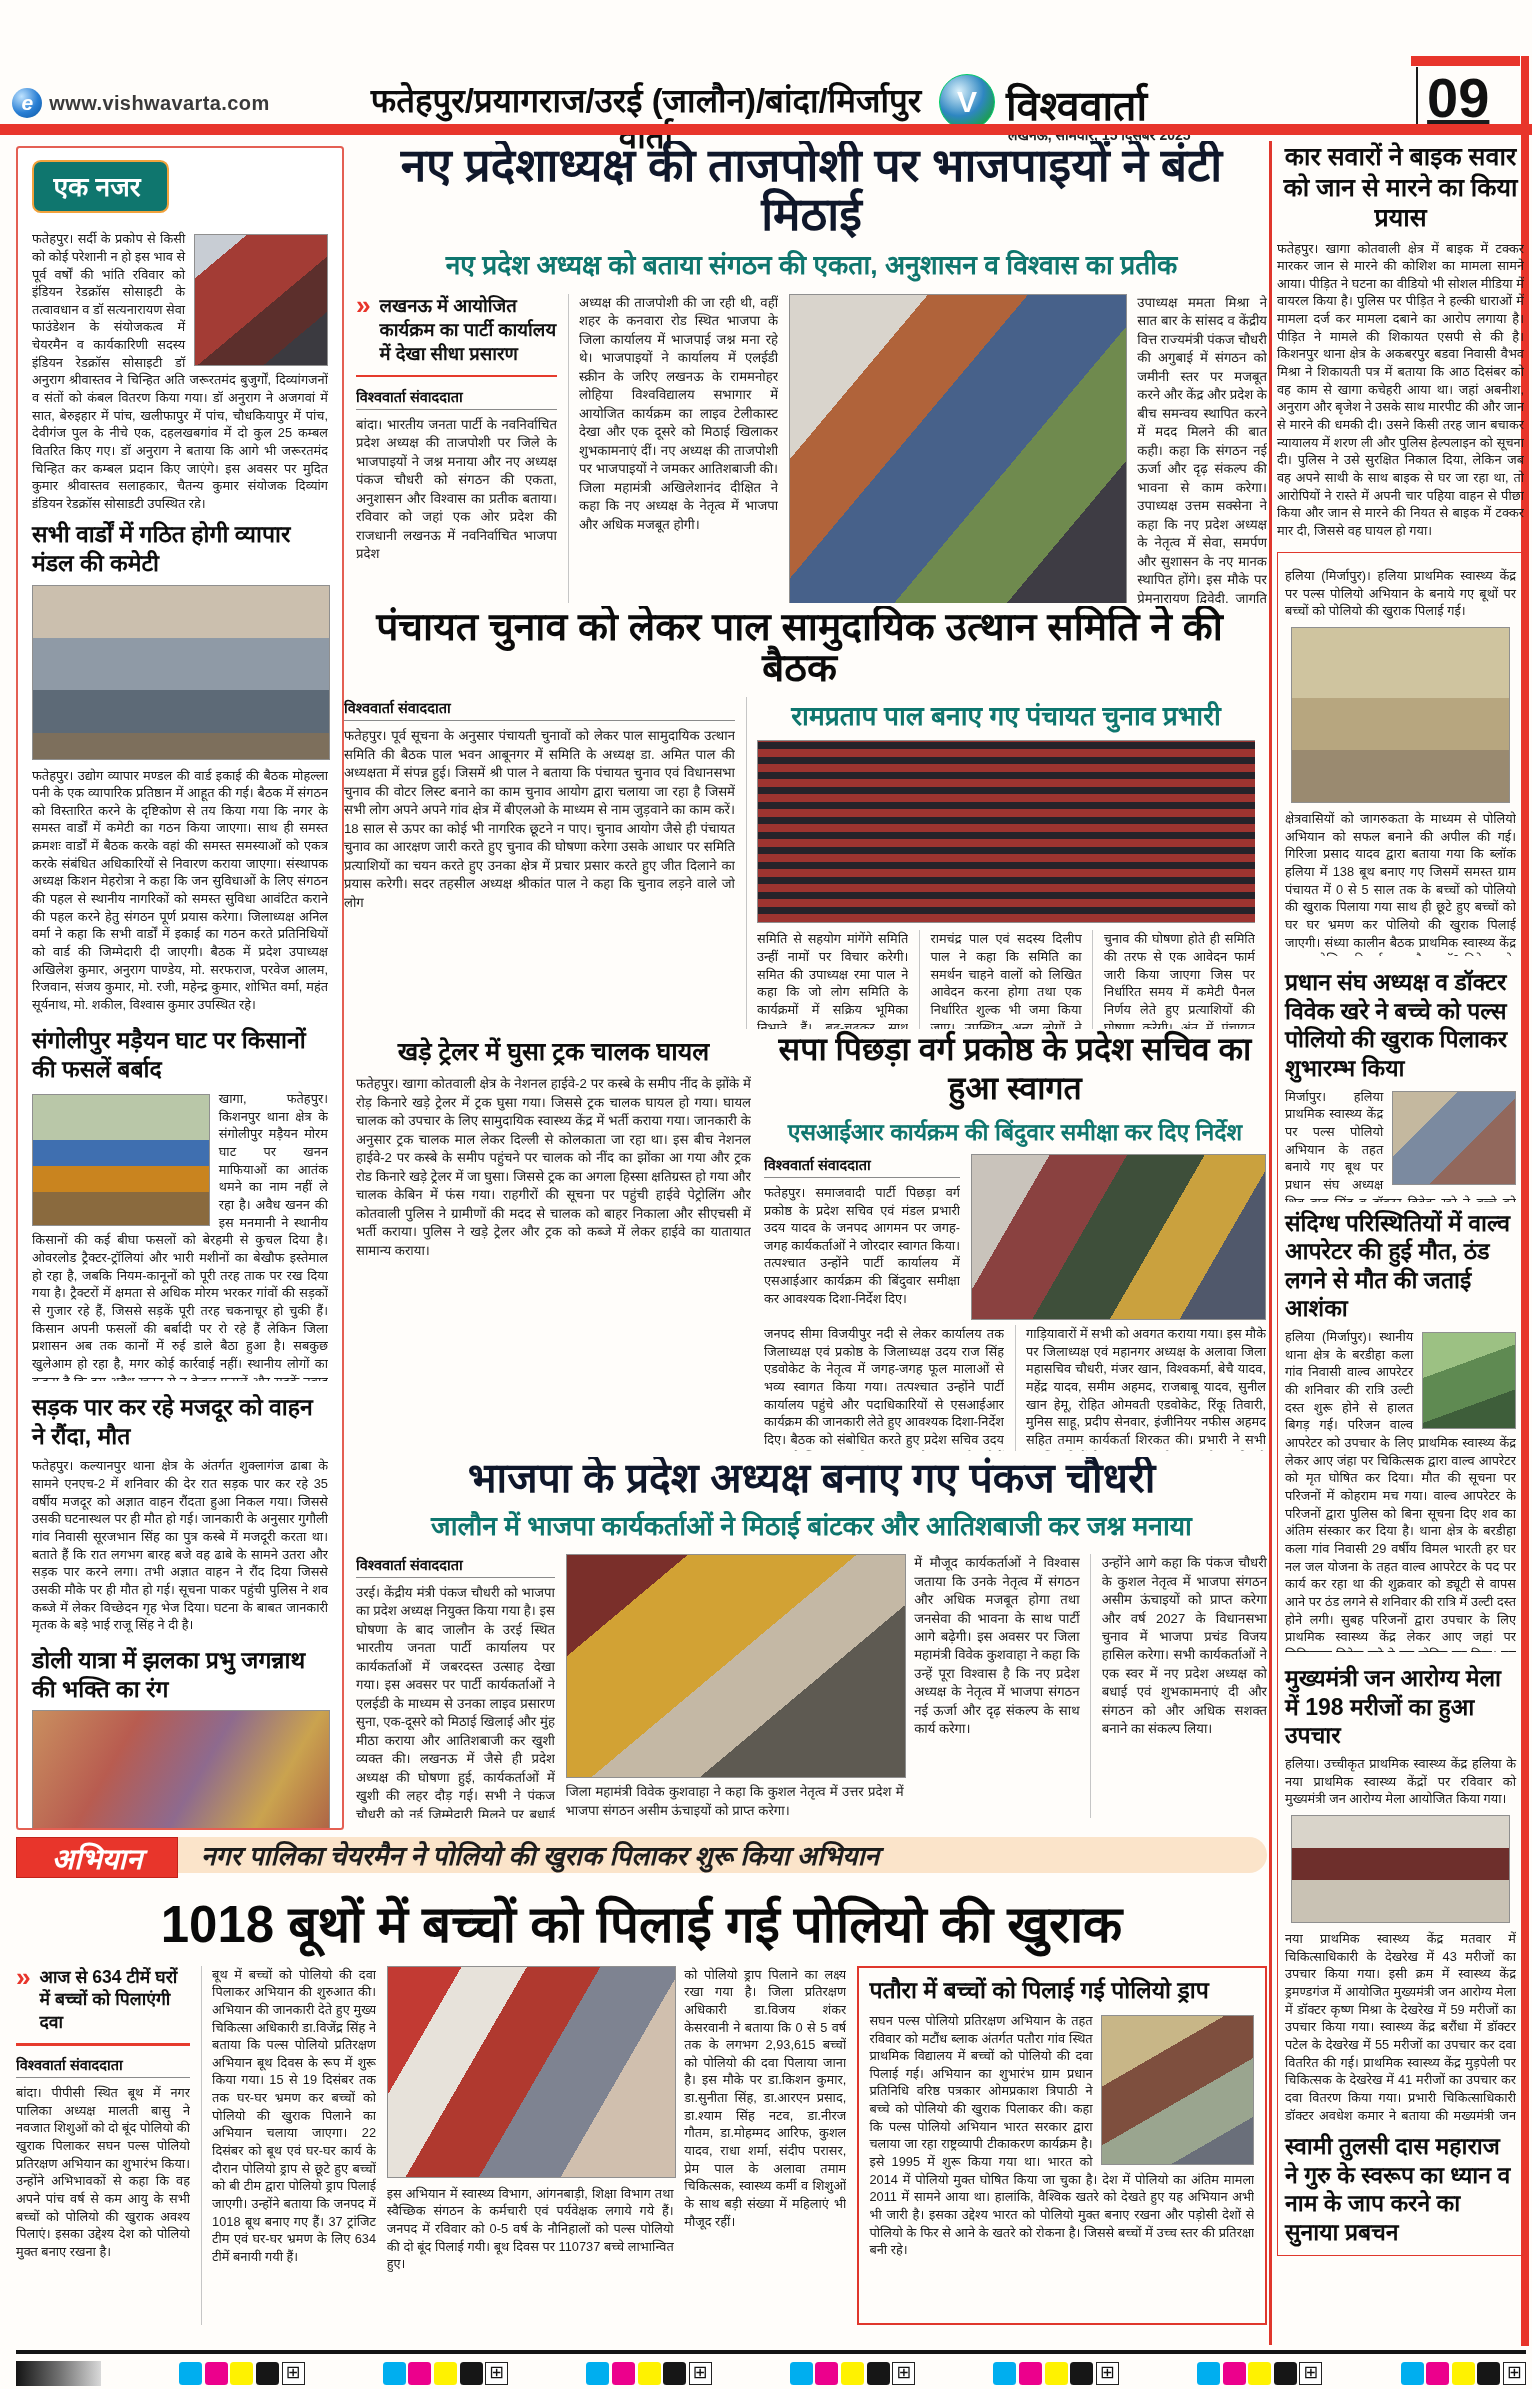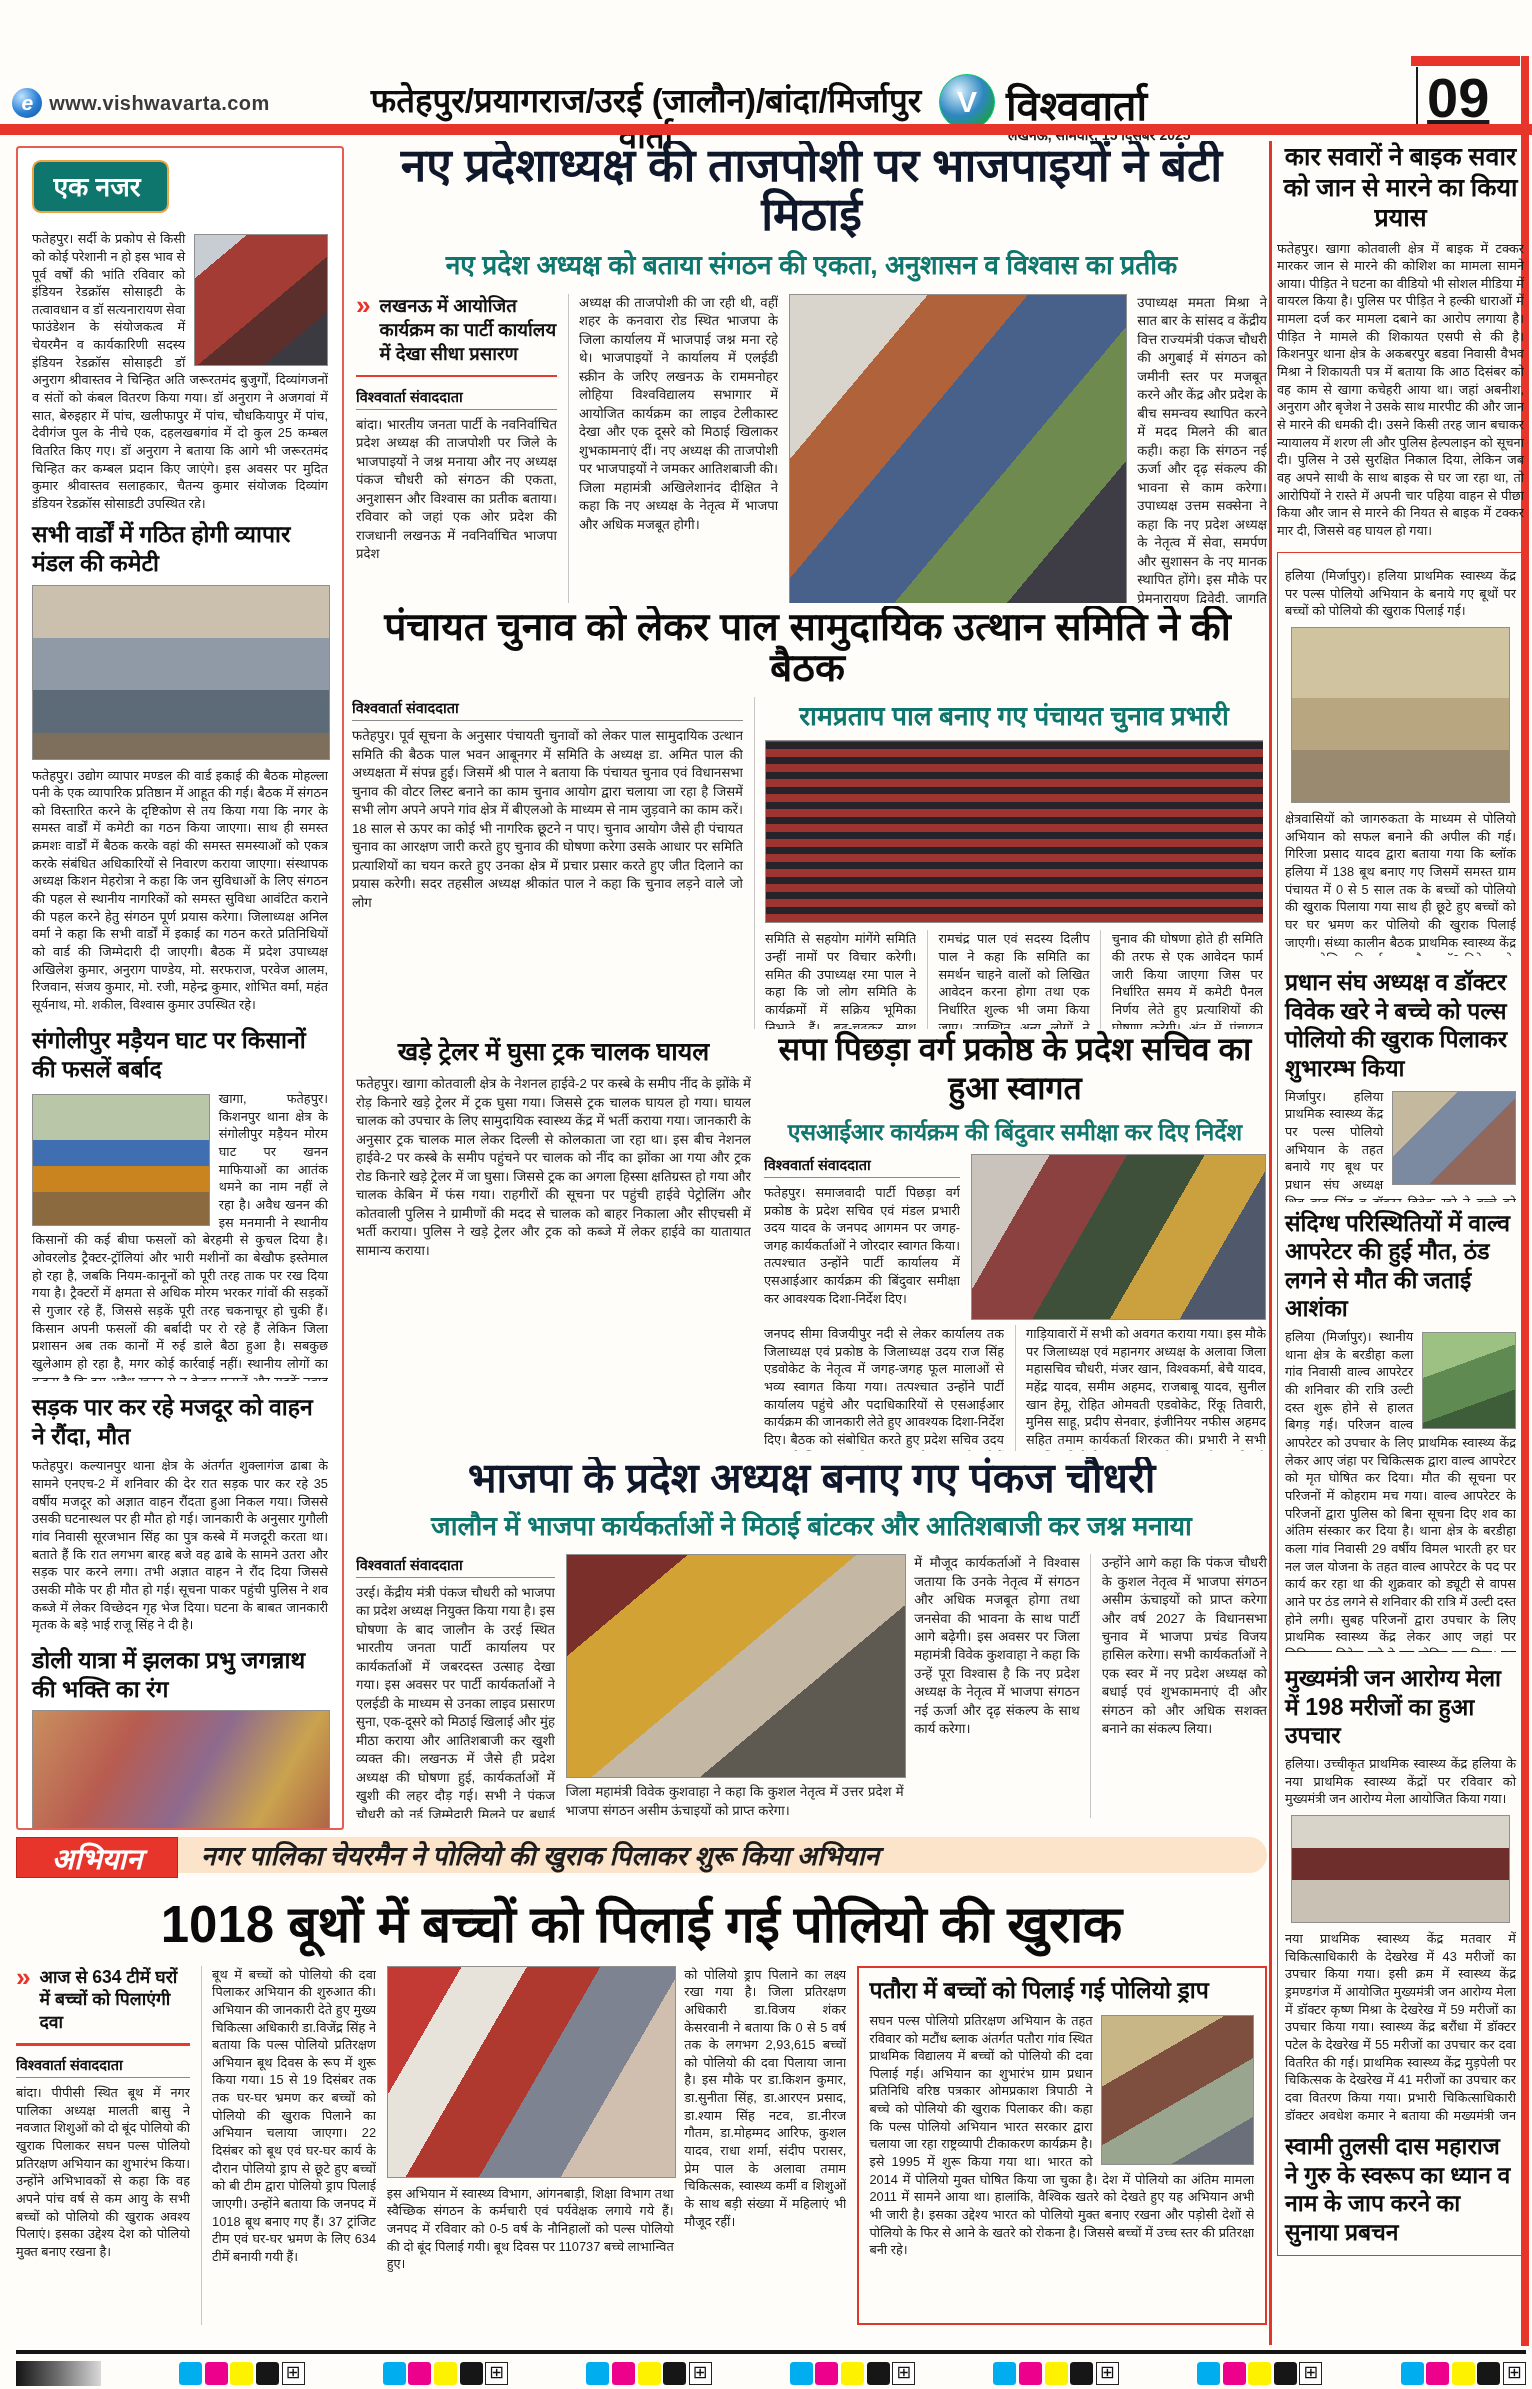--- a/index.html
+++ b/index.html
@@ -147,21 +147,21 @@
         <div class="byline">विश्ववार्ता संवाददाता</div>
         <div class="body-t">बांदा। भारतीय जनता पार्टी के नवनिर्वाचित प्रदेश अध्यक्ष की ताजपोशी पर जिले के भाजपाइयों ने जश्न मनाया और नए अध्यक्ष पंकज चौधरी को संगठन की एकता, अनुशासन और विश्वास का प्रतीक बताया। रविवार को जहां एक ओर प्रदेश की राजधानी लखनऊ में नवनिर्वाचित भाजपा प्रदेश</div>
       </div>
       <div class="vdiv"></div>
       <div style="width:199px;" class="body-t clip">अध्यक्ष की ताजपोशी की जा रही थी, वहीं शहर के कनवारा रोड स्थित भाजपा के जिला कार्यालय में भाजपाई जश्न मना रहे थे। भाजपाइयों ने कार्यालय में एलईडी स्क्रीन के जरिए लखनऊ के राममनोहर लोहिया विश्वविद्यालय सभागार में आयोजित कार्यक्रम का लाइव टेलीकास्ट देखा और एक दूसरे को मिठाई खिलाकर शुभकामनाएं दीं। नए अध्यक्ष की ताजपोशी पर भाजपाइयों ने जमकर आतिशबाजी की। जिला महामंत्री अखिलेशानंद दीक्षित ने कहा कि नए अध्यक्ष के नेतृत्व में भाजपा और अधिक मजबूत होगी।</div>
       <div class="ph ph-mithai" style="width:336px;height:345px;"></div>
       <div style="flex:1;" class="body-t clip">उपाध्यक्ष ममता मिश्रा ने सात बार के सांसद व केंद्रीय वित्त राज्यमंत्री पंकज चौधरी की अगुबाई में संगठन को जमीनी स्तर पर मजबूत करने और केंद्र और प्रदेश के बीच समन्वय स्थापित करने में मदद मिलने की बात कही। कहा कि संगठन नई ऊर्जा और दृढ़ संकल्प की भावना से काम करेगा। उपाध्यक्ष उत्तम सक्सेना ने कहा कि नए प्रदेश अध्यक्ष के नेतृत्व में सेवा, समर्पण और सुशासन के नए मानक स्थापित होंगे। इस मौके पर प्रेमनारायण द्विवेदी, जागृति वर्मा, पंकज राय, राजेश गुप्ता चक्रवार, संतू, अनीता शुक्ला, माखन राजपूत, रोहित श्रीवास्तव, दीपक द्विवेदी, प्रेम मिश्रा आदि शामिल रहे।</div>
     </div>
   </div>
 
-  <div class="abs clip" style="left:352px;top:606px;width:911px;height:423px;">
+  <div class="abs clip" style="left:344px;top:606px;width:911px;height:423px;">
     <div class="h-l">पंचायत चुनाव को लेकर पाल सामुदायिक उत्थान समिति ने की बैठक</div>
     <div class="row" style="margin-top:8.8px;height:359px;">
       <div style="width:391px;" class="clip">
         <div class="byline">विश्ववार्ता संवाददाता</div>
         <div class="body-t">फतेहपुर। पूर्व सूचना के अनुसार पंचायती चुनावों को लेकर पाल सामुदायिक उत्थान समिति की बैठक पाल भवन आबूनगर में समिति के अध्यक्ष डा. अमित पाल की अध्यक्षता में संपन्न हुई। जिसमें श्री पाल ने बताया कि पंचायत चुनाव एवं विधानसभा चुनाव की वोटर लिस्ट बनाने का काम चुनाव आयोग द्वारा चलाया जा रहा है जिसमें सभी लोग अपने अपने गांव क्षेत्र में बीएलओ के माध्यम से नाम जुड़वाने का काम करें। 18 साल से ऊपर का कोई भी नागरिक छूटने न पाए। चुनाव आयोग जैसे ही पंचायत चुनाव का आरक्षण जारी करते हुए चुनाव की घोषणा करेगा उसके आधार पर समिति प्रत्याशियों का चयन करते हुए उनका क्षेत्र में प्रचार प्रसार करते हुए जीत दिलाने का प्रयास करेगी। सदर तहसील अध्यक्ष श्रीकांत पाल ने कहा कि चुनाव लड़ने वाले जो लोग</div>
       </div>
       <div class="vdiv"></div>
       <div style="flex:1;display:flex;flex-direction:column;gap:7px;">
         <div class="h-sub" style="margin-top:0;">रामप्रताप पाल बनाए गए पंचायत चुनाव प्रभारी</div>
         <div class="ph ph-meet" style="width:100%;height:181px;"></div>

